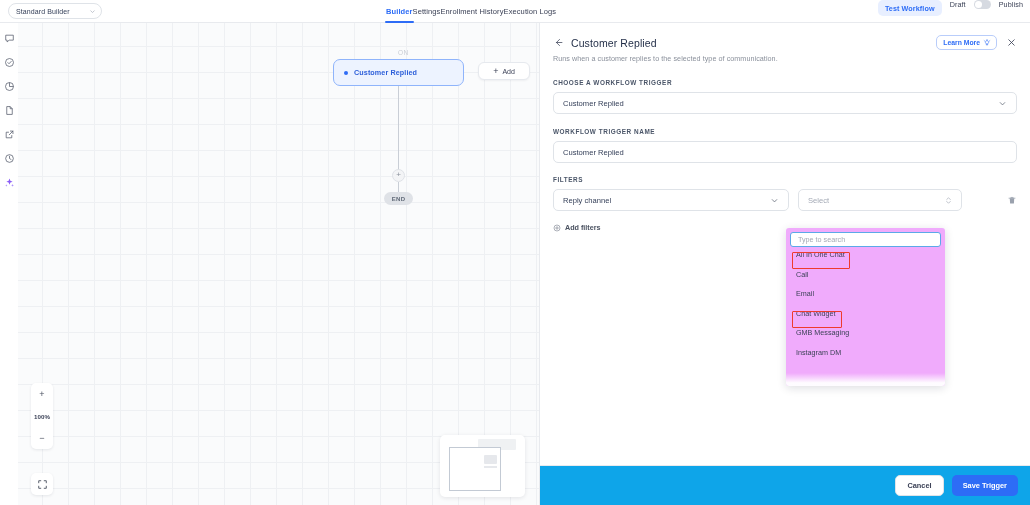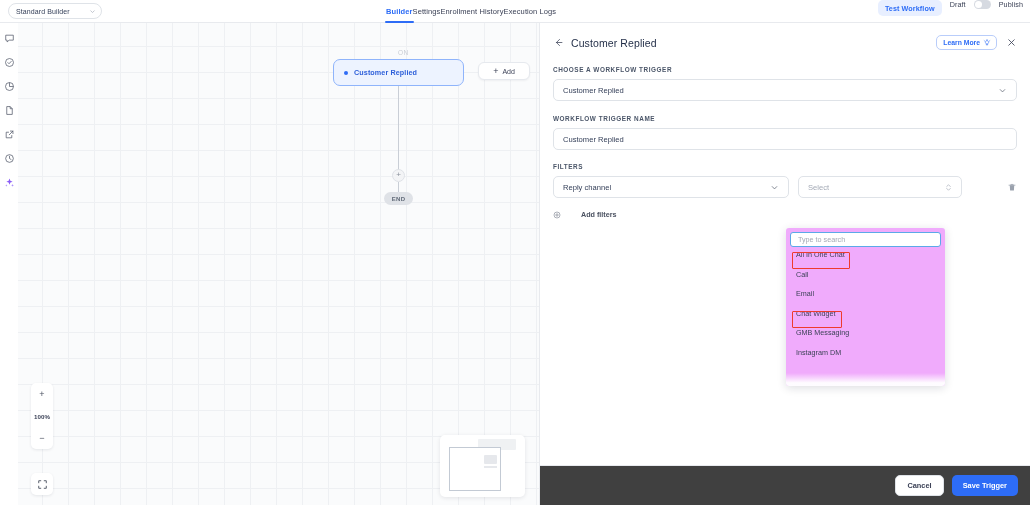--- a/index.html
+++ b/index.html
@@ -162,21 +162,21 @@
   .gap18 { height: 14px; }
   .gap14 { height: 13px; }
 
   .filter-row { display: flex; align-items: center; gap: 9px; }
   .filter-sel { width: 236px; flex: 0 0 236px; }
   .filter-val { width: 164px; flex: 0 0 164px; position: relative; }
   .filter-val .ph { color: #a3a9b5; }
   .stepper { margin-left: auto; width: 7px; height: 11px; display:block; }
   .trash { width: 10px; height: 11px; margin-left: auto; cursor: pointer; flex-shrink:0; }
 
-  .add-filters { display: flex; align-items: center; gap: 20px; margin-top: 12px; cursor: pointer; }
+  .add-filters { display: flex; align-items: center; gap: 4px; margin-top: 12px; cursor: pointer; }
   .add-filters .t { font-size: 7.2px; color: #4a5160; font-weight: 600; }
   .circ-plus { width: 8px; height: 8px; display:block; }
 
   
   .dropdown {
     position: absolute; left: 786px; top: 228px; width: 159px; height: 158px;
     background: #f0abfc; border-radius: 3px; box-shadow: 0 2px 10px rgba(16,24,40,.14);
     overflow: hidden; z-index: 30;
   }
   .dd-search {
@@ -196,21 +196,21 @@
   }
   .dd-fade {
     position: absolute; left: 0; right: 0; bottom: 0; height: 13px;
     background: linear-gradient(to bottom, rgba(255,255,255,0) 0%, rgba(255,255,255,.96) 75%);
     pointer-events: none;
   }
 
   
   .panel-footer {
     position: absolute; left: 0; bottom: 0; width: 491px; height: 40px;
-    border-top: 1px solid #e8eaee; background: #404040;
+    border-top: 1px solid #e8eaee; background: #0ea5e9;
     display: flex; align-items: center; justify-content: flex-end; gap: 8px; padding-right: 13px;
   }
   .btn-cancel {
     border: 1px solid #dfe3e8; border-radius: 5px; background: #fff;
     font-size: 7.4px; color: #3c4257; font-weight: 600; padding: 5px 11px; cursor: pointer;
   }
   .btn-save {
     border: none; border-radius: 5px; background: #2d6cf6;
     font-size: 7.4px; color: #fff; font-weight: 600; padding: 6px 11px; cursor: pointer;
   }
@@ -332,20 +332,21 @@
                 <path d="M8 3.2a3.2 3.2 0 00-1.9 5.8v1.3h3.8V9A3.2 3.2 0 008 3.2z" fill="none" stroke="#2d6cf6" stroke-width="1.2"></path>
                 <path d="M6.6 11.6h2.8" stroke="#2d6cf6" stroke-width="1.2" stroke-linecap="round"></path>
                 <path d="M8 .8v1.2M2.3 3.2l.9.8M13.7 3.2l-.9.8" stroke="#2d6cf6" stroke-width="1.1" stroke-linecap="round"></path>
               </svg>
           </div>
           <svg class="close-x" viewBox="0 0 16 16">
               <path d="M4 4l8 8M12 4l-8 8" stroke="#3c4257" stroke-width="1.2" stroke-linecap="round"></path>
             </svg>
         </div>
       </div>
+      <div class="panel-sub">Runs when a customer replies to the selected type of communication.</div>
     </div>
 
     <div class="panel-body">
       <div class="fld-label">CHOOSE A WORKFLOW TRIGGER</div>
       <div class="input-box val">
         <span>Customer Replied</span>
         <svg class="chev" width="9" height="9" viewBox="0 0 12 12">
             <path d="M3 4.8L6 7.9L9 4.8" stroke="#6b7280" stroke-width="1.1" fill="none" stroke-linecap="round" stroke-linejoin="round"></path>
           </svg>
       </div>

